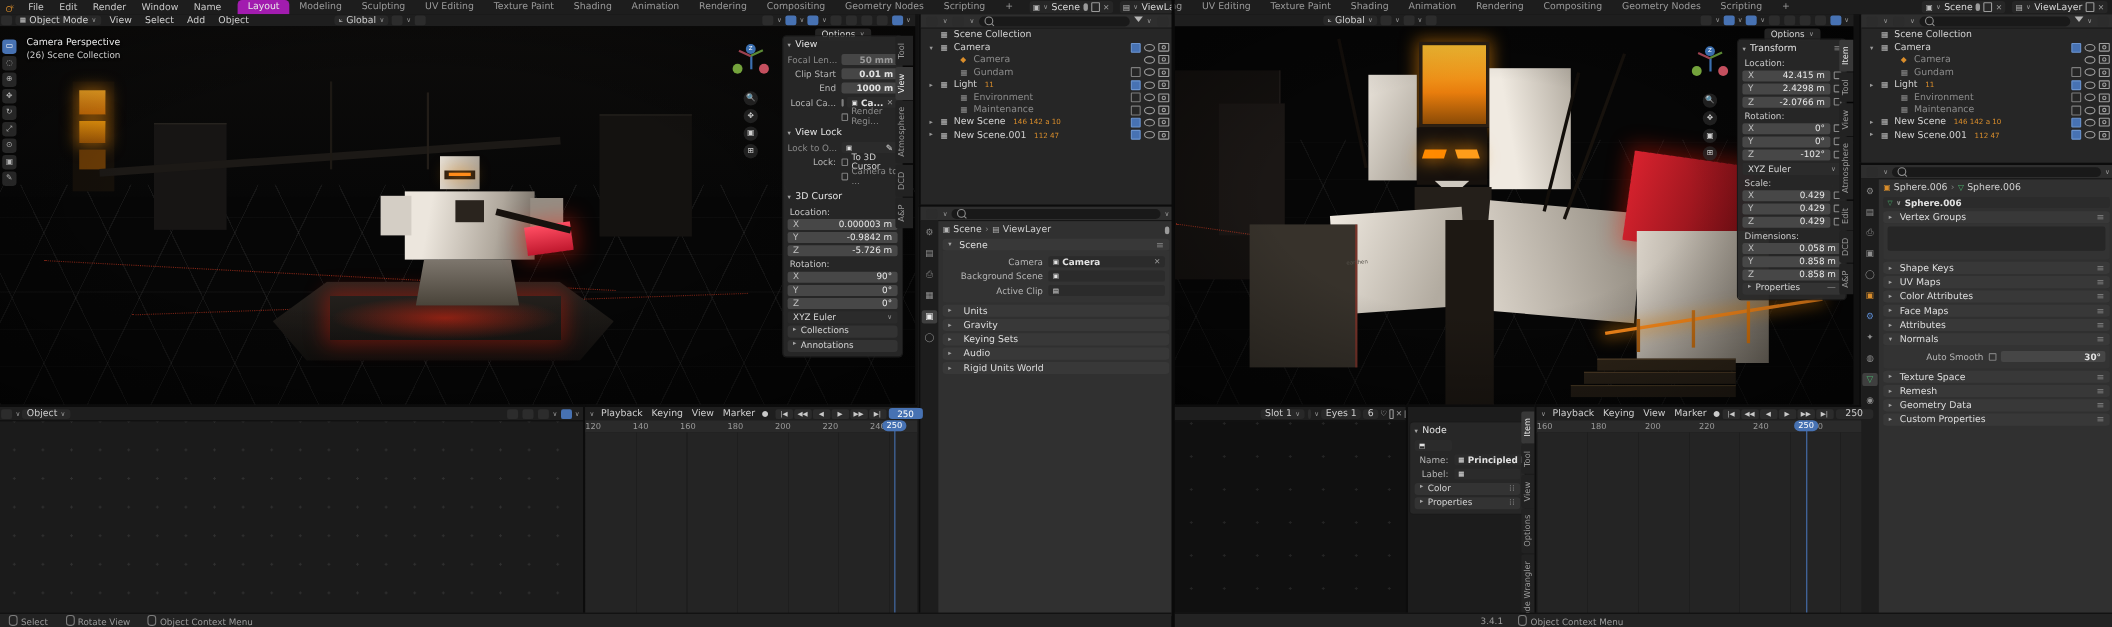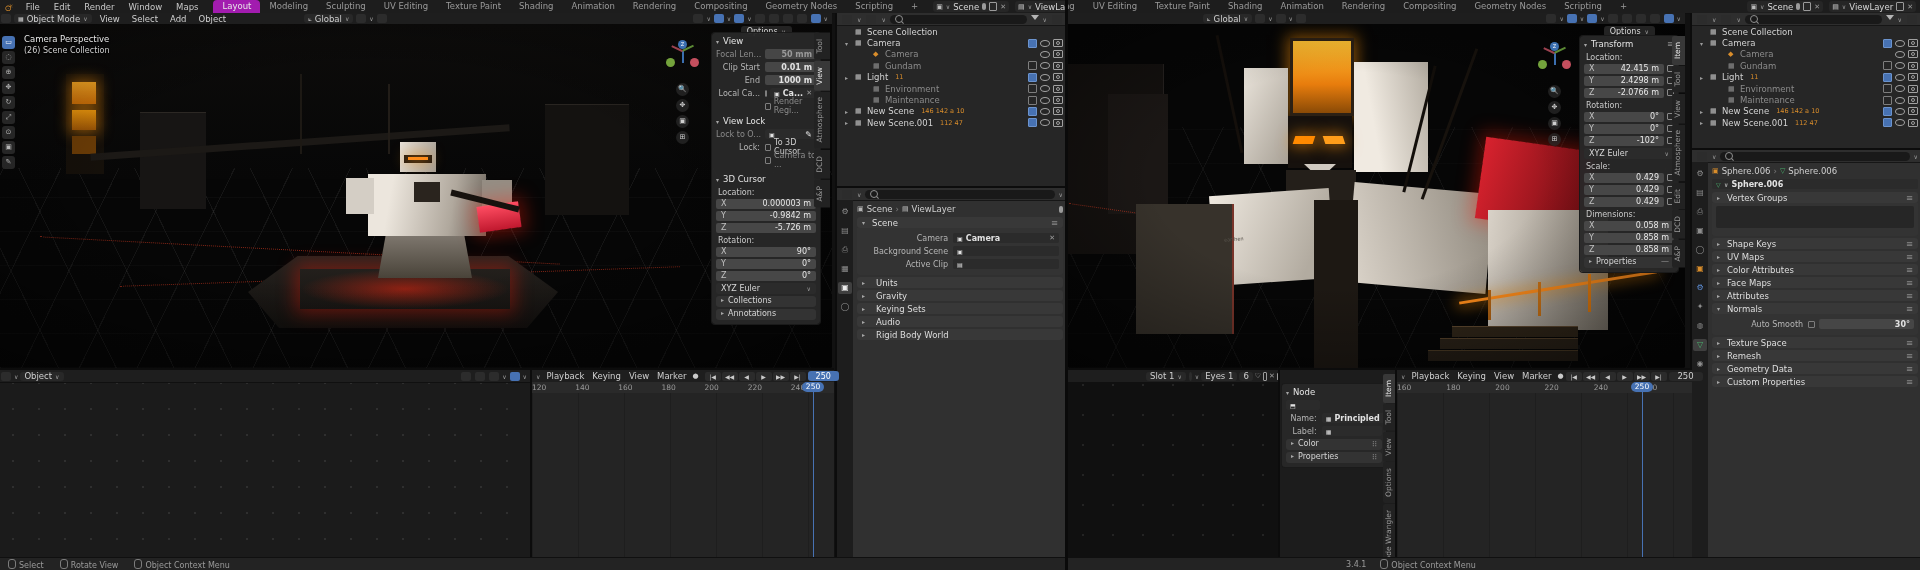--- a/index.html
+++ b/index.html
@@ -130,21 +130,21 @@
   <div class="abs" id="wa" style="left:0;top:0;width:1065px;height:570px;">
 
     <div class="topbar" style="position:absolute;left:0;top:0;right:0;">
       <span style="color:#d98d2b;padding:0 5px;">🜚</span>
       <div class="flex">
 
       <span class="menu-item">File</span>
           <span class="menu-item">Edit</span>
           <span class="menu-item">Render</span>
           <span class="menu-item">Window</span>
-          <span class="menu-item">Maps</span>
+          <span class="menu-item">Name</span>
         </div>
       <div class="flex" style="margin-left:8px;">
 
       <span class="wtab active">Layout</span>
           <span class="wtab">Modeling</span>
           <span class="wtab">Sculpting</span>
           <span class="wtab">UV Editing</span>
           <span class="wtab">Texture Paint</span>
           <span class="wtab">Shading</span>
           <span class="wtab">Animation</span>
@@ -589,21 +589,21 @@
               <span>Keying Sets</span>
             </div>
             <div class="panel-h">
               <span class="arr">▸</span>
               <span class="pcheck"></span>
               <span>Audio</span>
             </div>
             <div class="panel-h">
               <span class="arr">▸</span>
               <span class="pcheck"></span>
-              <span>Rigid Body World</span>
+              <span>Rigid Units World</span>
             </div>
           </div>
       </div>
     </div>
 
     <div class="dotarea abs" style="left:0;top:368px;width:530px;height:190px;border-top:2px solid #0c0c0c;">
       <div class="tl-head" style="position:absolute;left:0;top:0;right:0;">
         <span class="hic"></span>
           <span class="chev">∨</span>
         <span class="pill">

